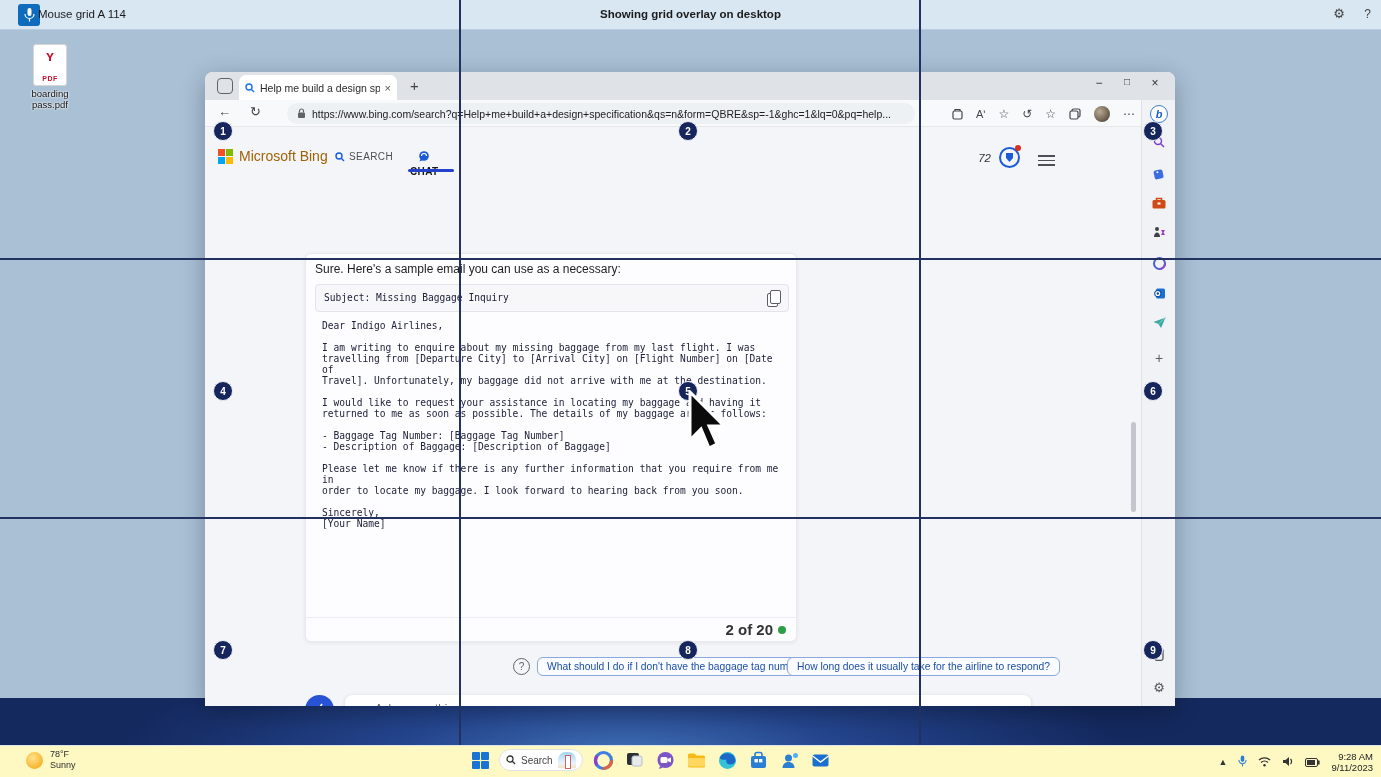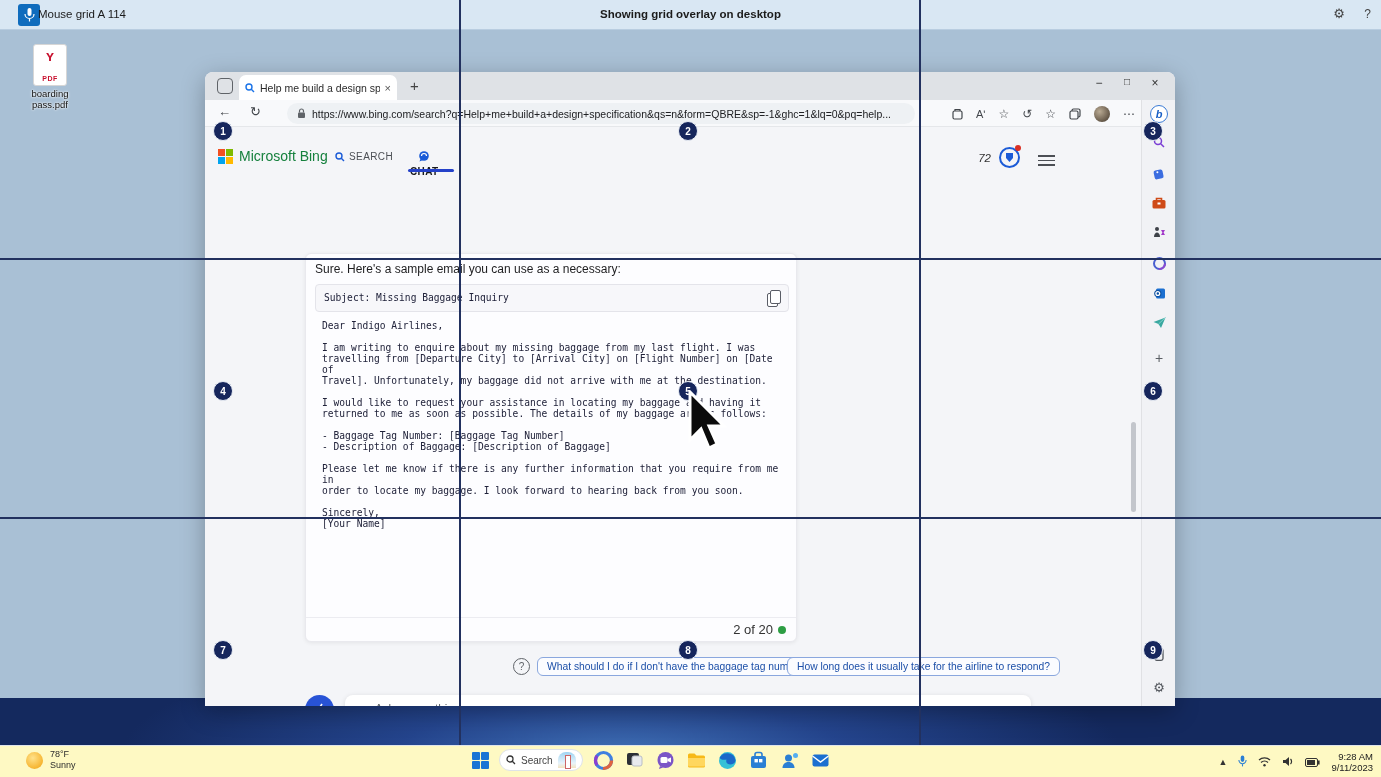--- a/index.html
+++ b/index.html
@@ -61,21 +61,21 @@
   .esidebar { position:absolute; right:0; top:28px; width:34px; height:606px; background:#f1f2f5; border-left:1px solid #e0e1e4; }
   .es-ico { position:absolute; left:0; width:34px; text-align:center; font-size:12px; color:#54585e; }
   .bing-b { display:inline-flex; width:18px; height:18px; border:1.5px solid #3a7bd5; border-radius:50%;
     align-items:center; justify-content:center; color:#1a60c6; font-weight:bold; font-size:11px; font-style:italic; background:#fff; }
 
   
   .page { position:absolute; left:0; top:55px; width:935px; height:579px; background:#f4f5f8; overflow:hidden; }
   .bing-header { position:absolute; left:0; top:16px; width:935px; height:34px; }
   .mslogo { position:absolute; left:13px; top:6px; width:15px; height:15px; display:grid; grid-template-columns:7px 7px; grid-gap:1px; }
   .mslogo span { width:7px; height:7px; }
-  .brand { position:absolute; left:34px; top:5px; font-size:14px; color:#15803d; }
+  .brand { position:absolute; left:34px; top:5px; font-size:14px; color:#a16207; }
   .bnav { position:absolute; top:8px; font-size:10px; letter-spacing:.4px; color:#4c4f55; display:flex; align-items:center; gap:4px; }
   .bnav-search { left:130px; }
   .bnav-chat { left:205px; color:#16181c; font-weight:bold;flex-direction:column; }
   .chat-underline { position:absolute; left:203px; top:26px; width:46px; height:3px; background:#2441c9; border-radius:2px; }
   .rewards { position:absolute; right:120px; top:4px; display:flex; align-items:center; gap:8px;font-style:italic; }
   .rw-num { font-size:11.5px; color:#333; }
   .medal { position:relative; width:21px; height:21px; border:2px solid #1b5bd7; border-radius:50%; display:flex; align-items:center; justify-content:center; }
   .medal-inner { width:7px; height:9px; background:#1b5bd7; clip-path:polygon(0 0,100% 0,100% 55%,50% 100%,0 55%); }
   .medal-dot { position:absolute; right:-3px; top:-4px; width:6px; height:6px; background:#d93025; border-radius:50%; }
   .hamburger { position:absolute; right:85px; top:9px; width:17px; }
@@ -88,21 +88,21 @@
   .codeblock { position:absolute; left:9px; top:30px; width:474px; height:28px; background:#f7f7fa; border:1px solid #e4e4ea; border-radius:4px; }
   .code-subject { position:absolute; left:8px; top:7px; font-family:"DejaVu Sans Mono", monospace; font-size:9.6px; color:#20223a; }
   .copy-btn { position:absolute; right:7px; top:5px; width:14px; height:16px; }
   .copy-btn::before { content:""; position:absolute; left:0; top:3px; width:9px; height:12px; border:1.3px solid #5a5d66; border-radius:2px; background:#fff; }
   .copy-btn::after { content:""; position:absolute; left:3px; top:0; width:9px; height:12px; border:1.3px solid #5a5d66; border-radius:2px; background:#fff; }
   .email-body { position:absolute; left:16px; top:66px; width:462px; font-family:"DejaVu Sans Mono", monospace;
     font-size:9.6px; line-height:11px; color:#20223a; white-space:pre-wrap; }
   .card-outro { position:absolute; left:9px; top:327px; width:474px; font-size:12px; line-height:14.5px; color:#1d1d1f; }
   .card-footer { position:absolute; left:0; bottom:0; width:100%; height:24px; border-top:1px solid #ececf1;
     display:flex; align-items:center; justify-content:flex-end; padding-right:10px; gap:5px; }
-  .turn-counter { font-size:13px; font-weight:normal; color:#333; }
+  .turn-counter { font-size:15px; font-weight:bold; color:#333; }
   .green-dot { width:8px; height:8px; border-radius:50%; background:#2e9e44; }
 
   
   .help-circle { position:absolute; left:308px; top:531px; width:17px; height:17px; border:1.3px solid #5f6368; border-radius:50%;
     font-size:10px; color:#5f6368; display:flex; align-items:center; justify-content:center; }
   .chip { position:absolute; top:530px; height:19px; background:#fbfcff; border:1px solid #8aa7de; border-radius:6px;
     font-size:10.3px; color:#1c4fa8; display:flex; align-items:center; padding:0 9px; white-space:nowrap; }
   .chip1 { left:332px; } .chip2 { left:582px; }
 
   

